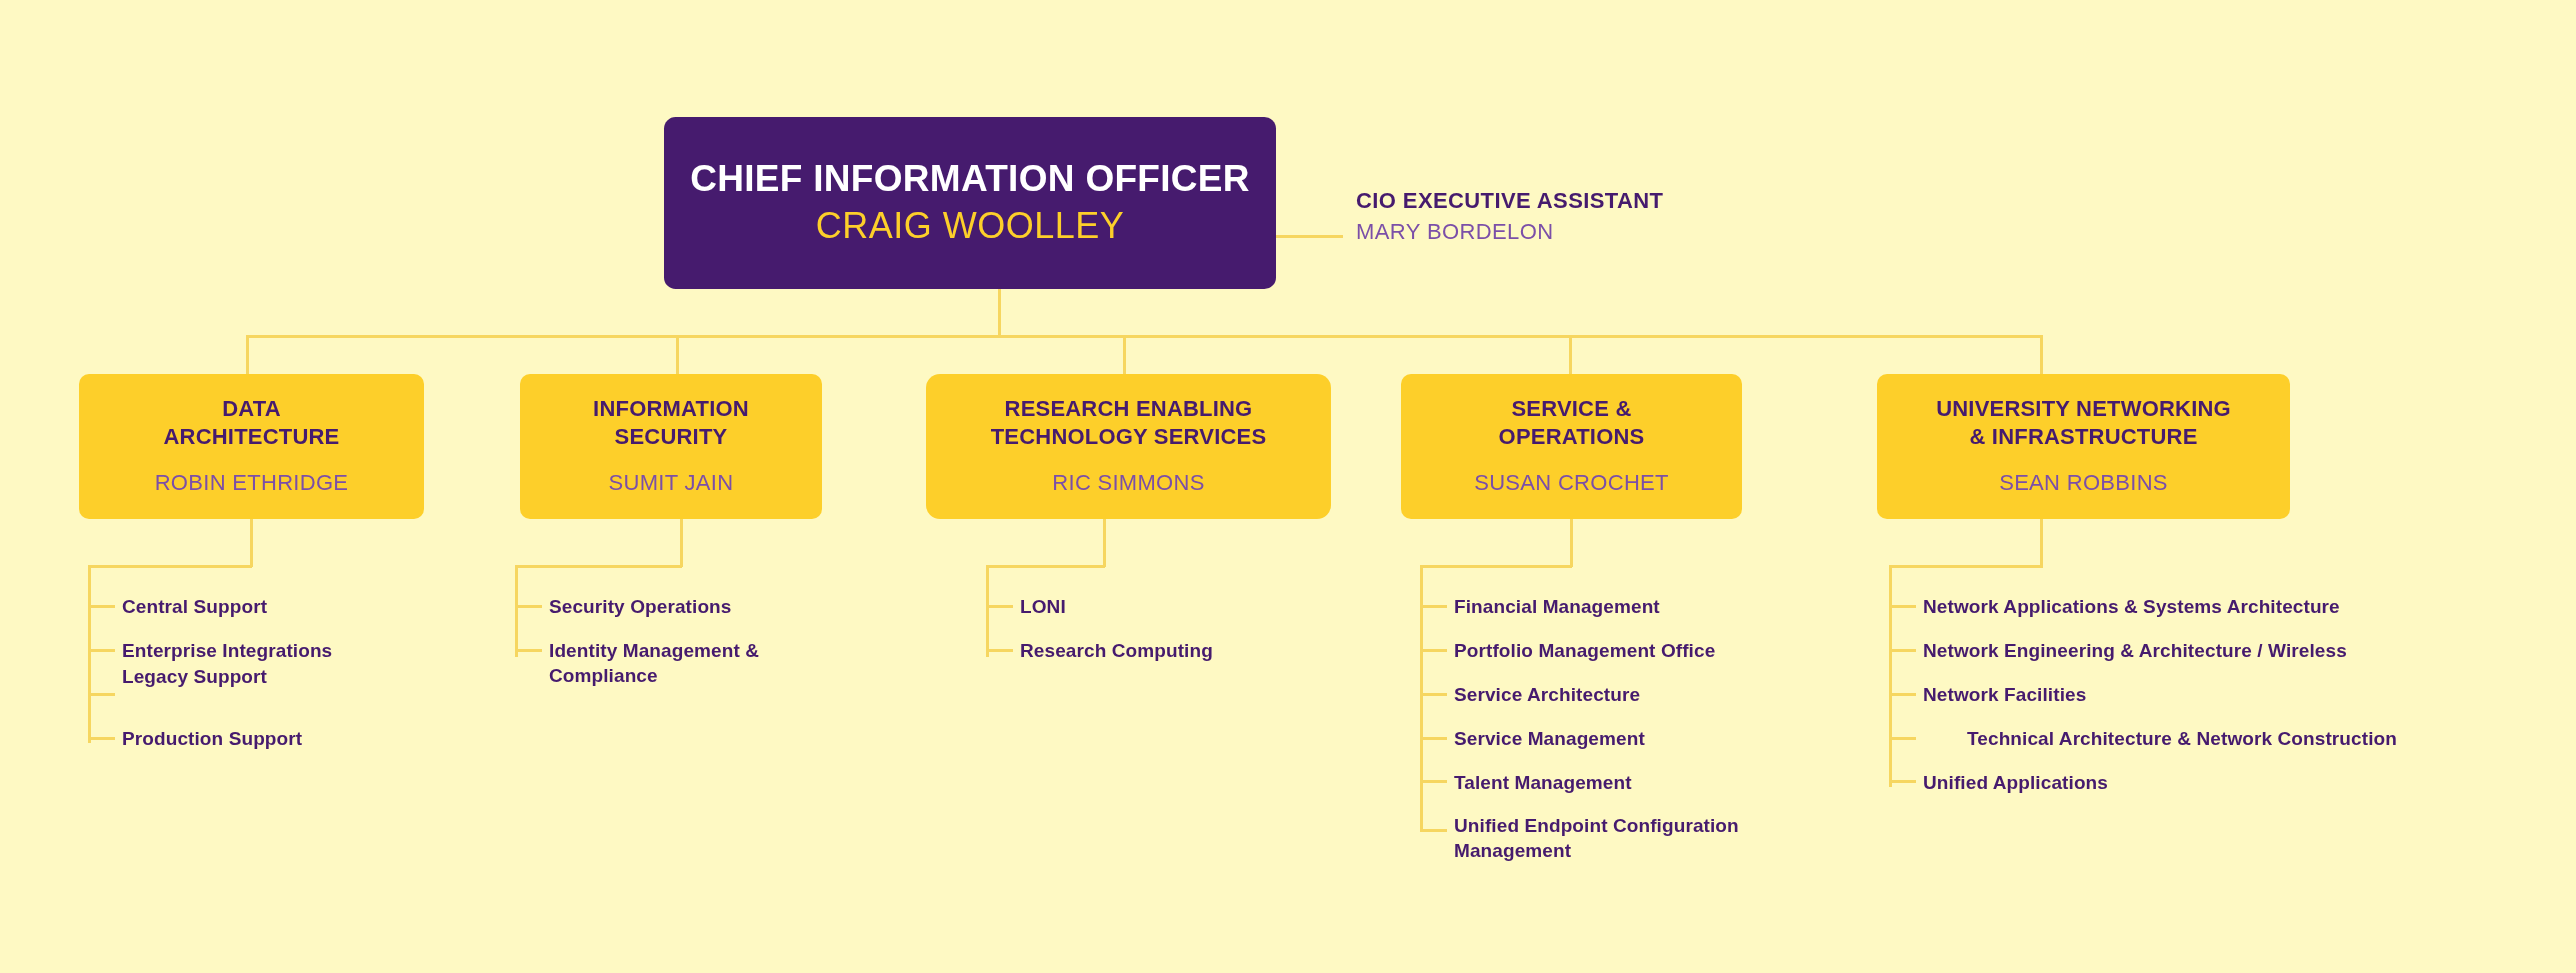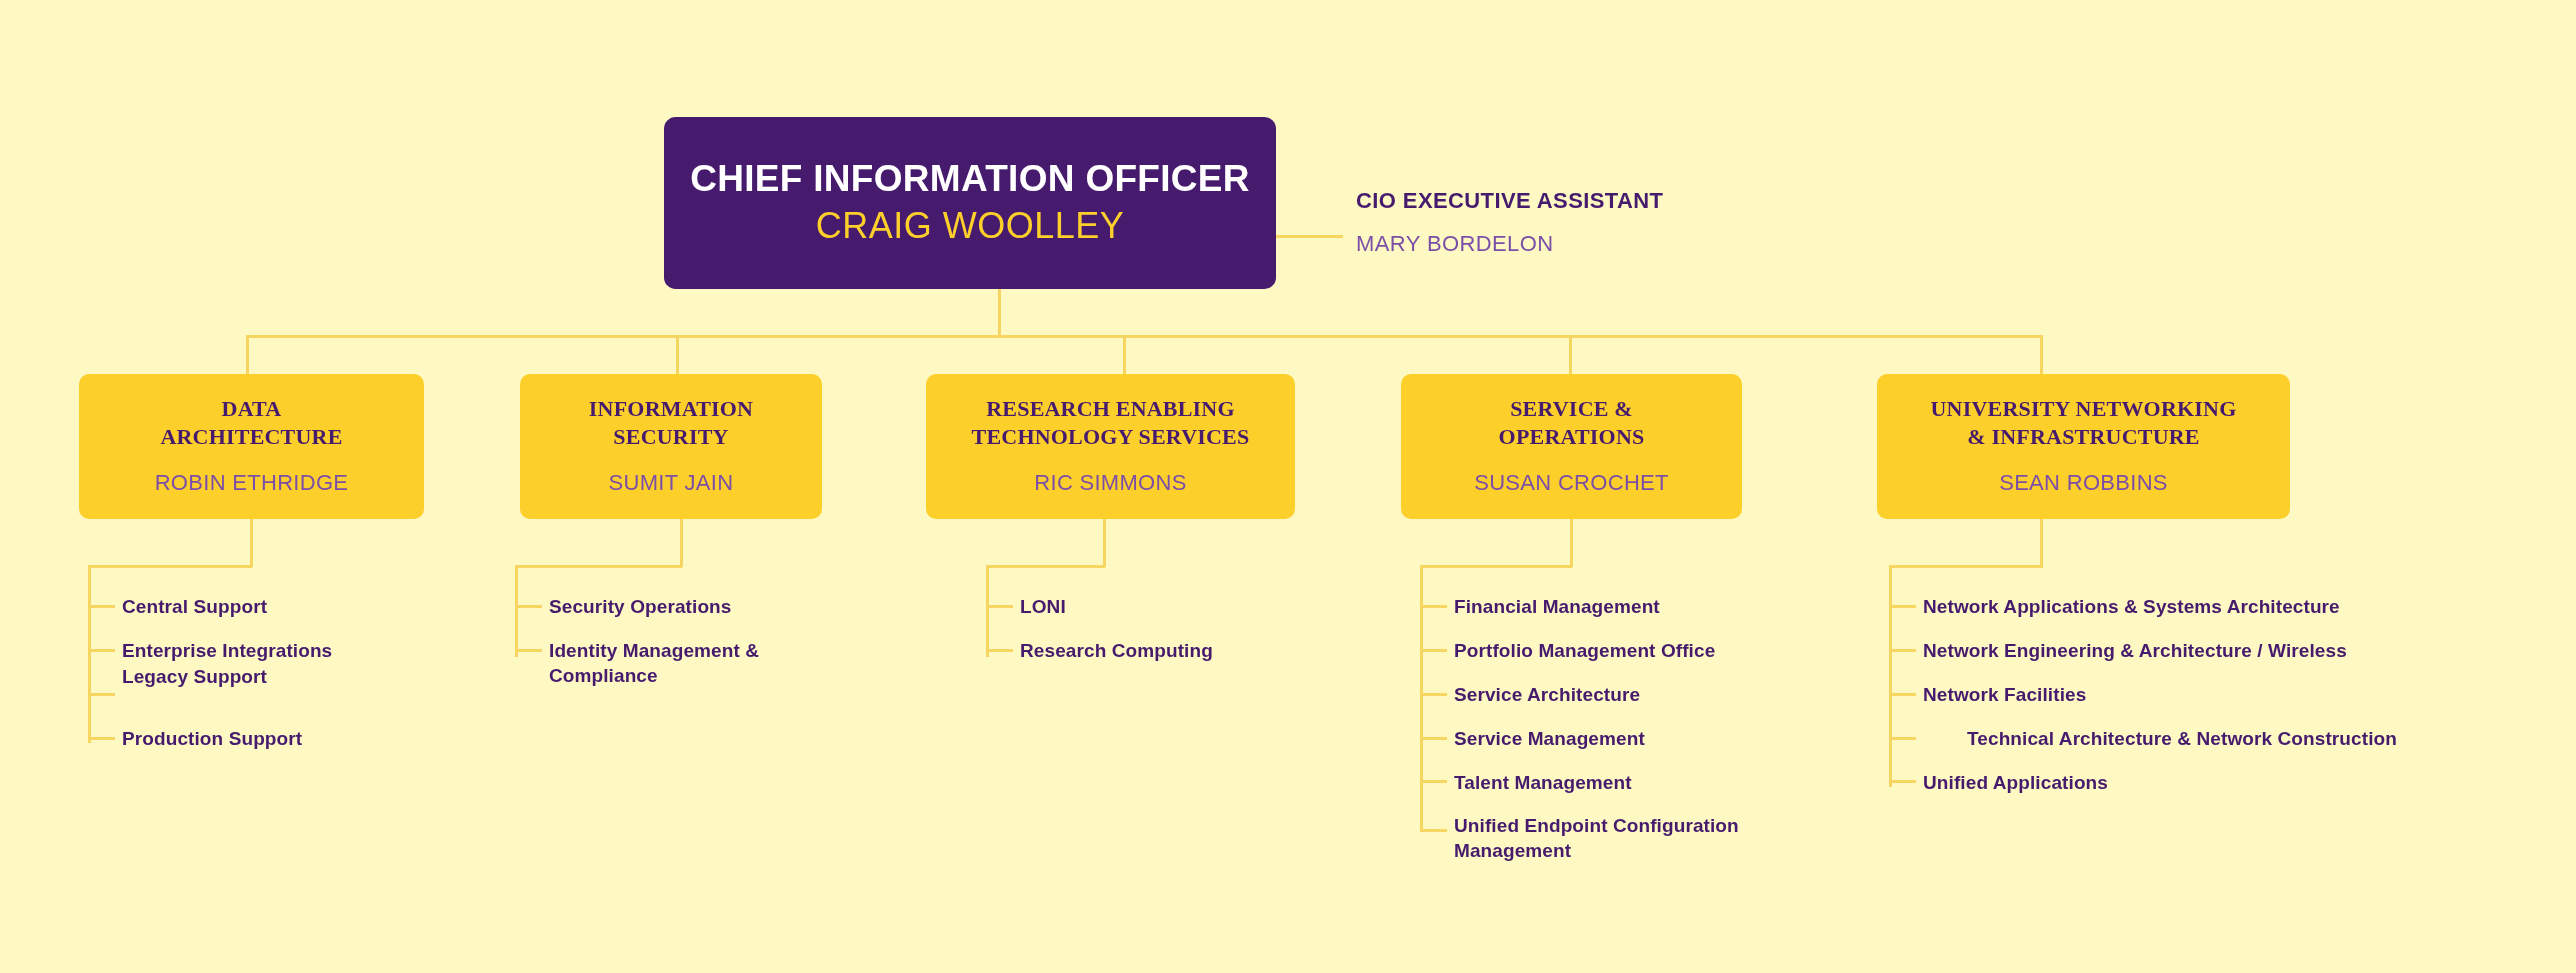--- a/index.html
+++ b/index.html
@@ -79,21 +79,21 @@
     letter-spacing: 0.4px;
     line-height: 1.25;
     white-space: nowrap;
   }
   .ea-name {
     color: #7B4FA8;
     font-size: 22px;
     font-weight: normal;
     letter-spacing: 0.4px;
     line-height: 1.3;
-    margin-top: 15px;
+    margin-top: 3px;
     white-space: nowrap;
   }
 
   
   .trunk-vertical {
     position: absolute;
     left: 998px;
     top: 289px;
     width: 2.5px;
     height: 47px;
@@ -129,21 +129,20 @@
     justify-content: center;
     padding: 0 11.6px;
   }
   .dept-title {
     color: #461B6E;
     font-size: 22px;
     font-weight: bold;
     letter-spacing: 0.2px;
     line-height: 1.28;
     text-align: center;
-    font-family: Liberation Serif, serif;
   }
   .dept-name {
     color: #7B4FA8;
     font-size: 22px;
     font-weight: normal;
     letter-spacing: 0.3px;
     line-height: 1.3;
     text-align: center;
     margin-top: 18px;
     white-space: nowrap;
@@ -232,21 +231,21 @@
     <div class="dept-name">SUMIT JAIN</div>
   </div>
   <div class="sub-stem" style="left:680px; top:519px; height:48px;"></div>
   <div class="sub-elbow-h" style="left:515px; top:565px; width:167px;"></div>
   <div class="sub-rail" style="left:515px; top:565px; height:92px;"></div>
   <div class="sub-tick" style="left:515px; top:605px;"></div>
   <div class="sub-tick" style="left:515px; top:649px;"></div>
   <div class="sub-label" style="left:549px; top:594px;">Security Operations</div>
   <div class="sub-label" style="left:549px; top:638px; width:273px;">Identity Management &amp; Compliance</div>
 
-  <div class="dept-box" style="left:926px; width:369px;">
+  <div class="dept-box" style="left:926px; width:405px;border-radius:14px;">
     <div class="dept-title">
       <span>RESEARCH ENABLING</span><br>
       <span>TECHNOLOGY SERVICES</span>
     </div>
     <div class="dept-name">RIC SIMMONS</div>
   </div>
   <div class="sub-stem" style="left:1103px; top:519px; height:48px;"></div>
   <div class="sub-elbow-h" style="left:986px; top:565px; width:119px;"></div>
   <div class="sub-rail" style="left:986px; top:565px; height:92px;"></div>
   <div class="sub-tick" style="left:986px; top:605px;"></div>

